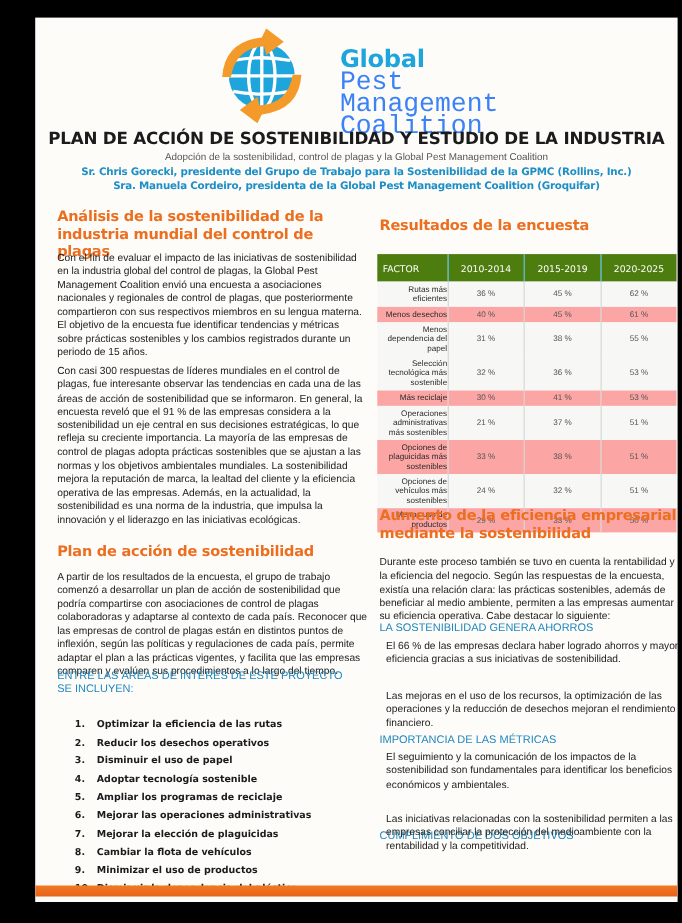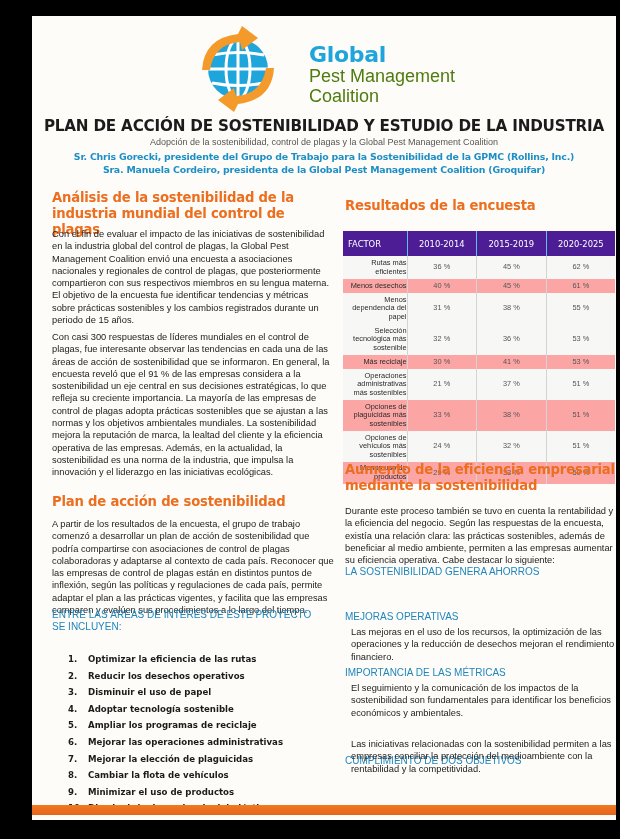--- a/index.html
+++ b/index.html
@@ -6,21 +6,21 @@
   html, body { width: 620px; height: 839px; background: #000; overflow: hidden; }
   body { position: relative; font-family: "DejaVu Sans", sans-serif; }
   .paper {
     position: absolute; left: 32px; top: 16px; width: 584px; height: 804px;
     background: #fdfcf9; overflow: hidden;
   }
   .logo { position: absolute; left: 160px; top: 6px; width: 300px; height: 92px; }
   .logo svg { position: absolute; left: 0; top: 0; }
   .logo-text { position: absolute; left: 117px; top: 22px; line-height: 1; }
   .logo-global { font-family: "DejaVu Sans", sans-serif; font-weight: bold; color: #1ea5dc; font-size: 22px; letter-spacing: -0.3px; }
-  .logo-sub { font-family: Liberation Sans, sans-serif; color: #4d7c0f; font-size: 18px; line-height: 20px; }
+  .logo-sub { font-family: Liberation Mono, monospace; color: #3b82f6; font-size: 24px; line-height: 20px; }
 
   .main-title {
     position: absolute; left: 0; top: 101px; width: 584px; text-align: center;
     font-family: "DejaVu Sans", sans-serif; font-weight: bold; font-size: 15.2px; color: #1b1b1b; letter-spacing: -0.2px;
   }
   .subtitle {
     position: absolute; left: 0; top: 121px; width: 584px; text-align: center;
     font-family: "Liberation Sans", sans-serif; font-size: 9px; color: #555;
   }
   .author {
@@ -47,21 +47,21 @@
     font-family: "DejaVu Sans", sans-serif; font-weight: bold; font-size: 8.6px; color: #1b1b1b;
     height: 16.6px; line-height: 16.6px; display: flex;
   }
   .areas-list li .num { width: 20px; }
 
   table.results {
     position: absolute; left: 311px; top: 215px; width: 272px; border-collapse: collapse;
     font-family: "Liberation Sans", sans-serif; font-size: 7.4px; color: #333;
   }
   table.results th {
-    background: #4c1d95; color: #fff; font-weight: normal; font-size: 8.4px; height: 25px;
+    background: #4d7c0f; color: #fff; font-weight: normal; font-size: 8.4px; height: 25px;
     border-right: 1px solid #5fc0e5; text-align: center; font-family: "DejaVu Sans", sans-serif;
   }
   table.results th:first-child { text-align: left; padding-left: 5px; }
   table.results th:last-child { border-right: none; }
   table.results td { text-align: center; border-right: 1px solid #d4d4d4; color: #555; padding: 1px 0; line-height: 8.6px; }
   table.results td:first-child { text-align: right; padding-left: 4px; color: #2a2a2a; width: 64px; }
   table.results td:last-child { border-right: none; }
   table.results tr.alt td { background: #fca5a5; }
   table.results tr.plain td { background: #f7f7f5; }
 
@@ -221,22 +221,22 @@
     </tbody>
   </table>
 
   <div class="h-orange" style="left:313px; top:446px; width:270px;">
     <div>Aumento de la eficiencia empresarial</div>
     <div>mediante la sostenibilidad</div>
   </div>
   <p class="body-text" style="left:313px; top:489px; width:272px;">Durante este proceso también se tuvo en cuenta la rentabilidad y la eficiencia del negocio. Según las respuestas de la encuesta, existía una relación clara: las prácticas sostenibles, además de beneficiar al medio ambiente, permiten a las empresas aumentar su eficiencia operativa. Cabe destacar lo siguiente:</p>
 
   <div class="h-blue" style="left:313px; top:550px; width:272px;">LA SOSTENIBILIDAD GENERA AHORROS</div>
-
-  <div class="h-blue" style="left:313px; top:595px; width:272px;">MEJORAS OPERATIVAS</div>
+  <p class="sub-body" style="left:319px; top:565px; width:266px;">El 66 % de las empresas declara haber logrado ahorros y mayor eficiencia gracias a sus iniciativas de sostenibilidad.</p>
+
   <p class="sub-body" style="left:319px; top:610px; width:266px;">Las mejoras en el uso de los recursos, la optimización de las operaciones y la reducción de desechos mejoran el rendimiento financiero.</p>
 
   <div class="h-blue" style="left:313px; top:651px; width:272px;">IMPORTANCIA DE LAS MÉTRICAS</div>
   <p class="sub-body" style="left:319px; top:666px; width:266px;">El seguimiento y la comunicación de los impactos de la sostenibilidad son fundamentales para identificar los beneficios económicos y ambientales.</p>
 
   <div class="h-blue" style="left:313px; top:707px; width:272px;margin-top:32px;">CUMPLIMIENTO DE DOS OBJETIVOS</div>
   <p class="sub-body" style="left:319px; top:722px; width:270px;">Las iniciativas relacionadas con la sostenibilidad permiten a las empresas conciliar la protección del medioambiente con la rentabilidad y la competitividad.</p>
 
   <div class="bottom-bar"></div>
 </div>

